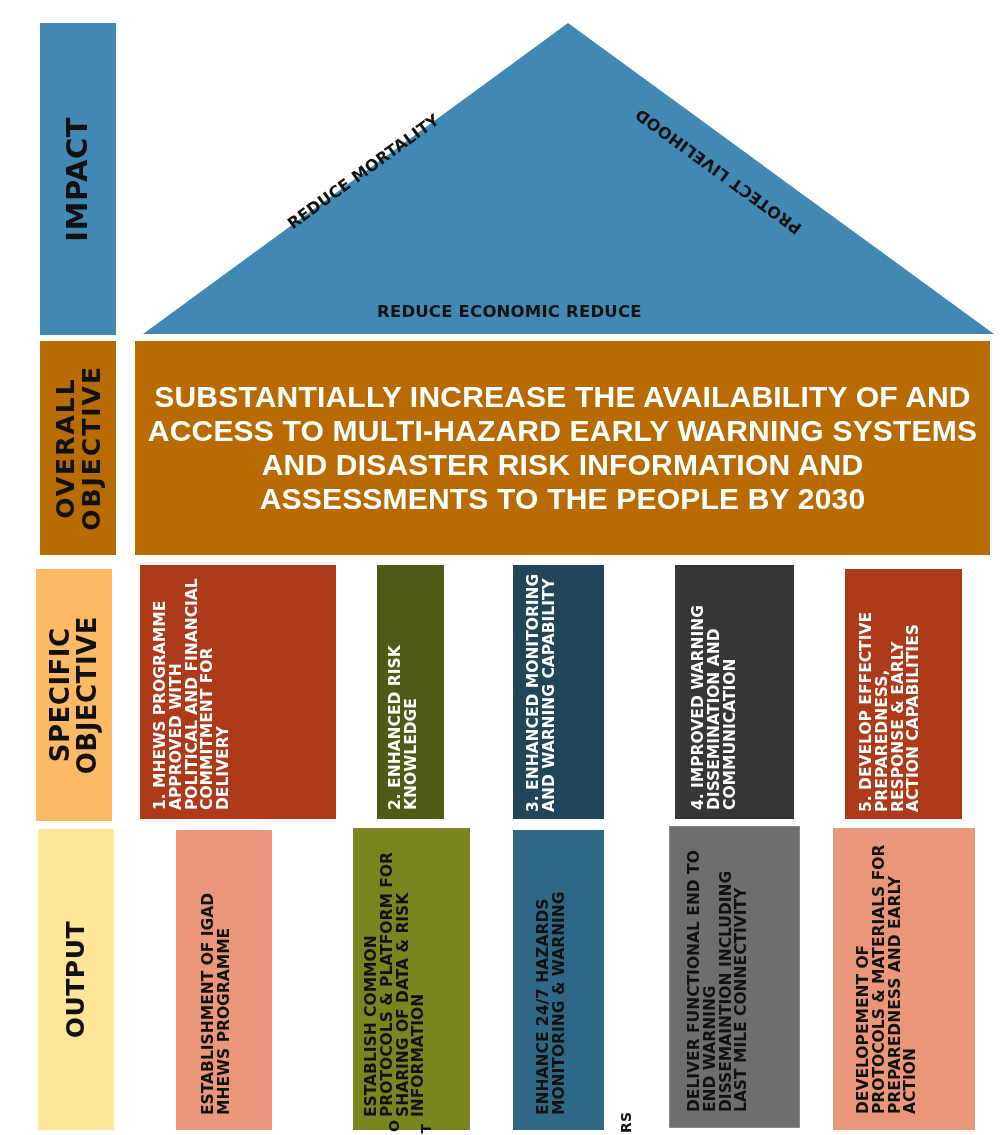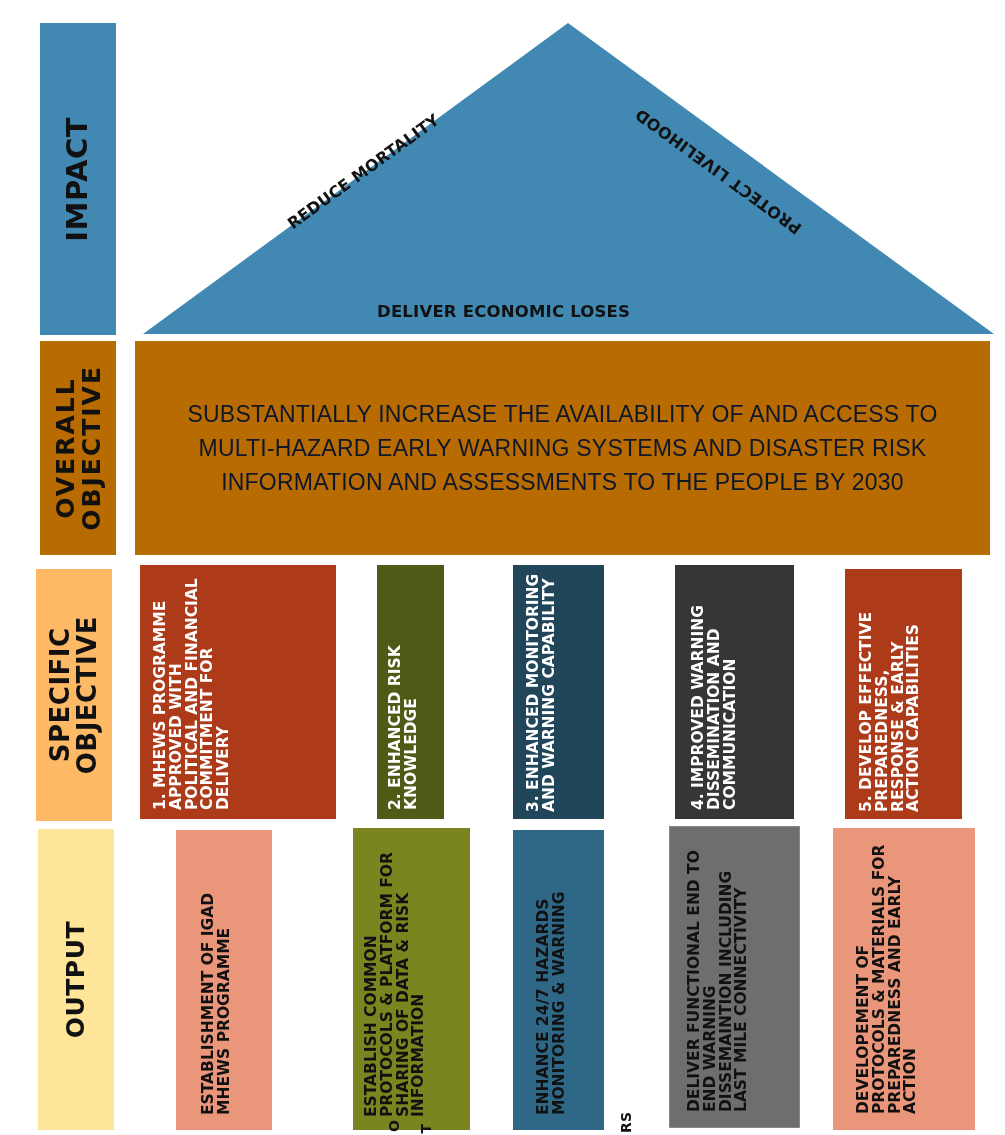--- a/index.html
+++ b/index.html
@@ -7,22 +7,22 @@
          font-family: "DejaVu Sans", "Liberation Sans", sans-serif; }
   .abs { position: absolute; box-sizing: border-box; }
   .vbox { display: flex; align-items: center; justify-content: center; }
   .vtext {
     writing-mode: vertical-rl; transform: rotate(180deg);
     font-weight: bold; color: #111; text-transform: uppercase; line-height: 1.02;
     text-align: left;
   }
   .row-label .vtext { text-align: center; font-size: 27px; letter-spacing: 0.5px; }
   .obj-text {
-    font-family: "Liberation Sans", sans-serif; font-weight: normal; font-size: 23px;
-    line-height: 34px; text-align: center; color: #0f172a; letter-spacing: 0.2px;
+    font-family: "Liberation Sans", sans-serif; font-weight: bold; font-size: 30px;
+    line-height: 34px; text-align: center; color: #ffffff; letter-spacing: 0.2px;
   }
   .tri-label { position: absolute; font-weight: bold; font-size: 15.5px; color: #111;
                white-space: nowrap; letter-spacing: 0.2px; }
   .stray { position: absolute; font-weight: bold; font-size: 14px; color: #111;
            writing-mode: vertical-rl; transform: rotate(180deg); }
 </style>
 </head>
 <body>
 
 <div class="abs vbox row-label" style="left:40px; top:23px; width:76px; height:312px; background:#4189B3;">
@@ -45,21 +45,21 @@
 
 <div class="abs vbox row-label" style="left:38px; top:829px; width:76px; height:301px; background:#FFE59A;">
   <div class="vtext" style="font-size:25px;">OUTPUT</div>
 </div>
 
 <svg class="abs" style="left:0; top:0;" width="1005" height="340" viewBox="0 0 1005 340">
   <polygon points="143,334 568,23 994,334" fill="#4189B3"></polygon>
 </svg>
 <div class="tri-label" style="left:272px; top:162px; transform:rotate(-36deg); font-size:16px;">REDUCE MORTALITY</div>
 <div class="tri-label" style="left:618px; top:162px; transform:rotate(-144deg) scaleX(-1) scaleX(-1); font-size:16px;">PROTECT LIVELIHOOD</div>
-<div class="tri-label" style="left:377px; top:302px; font-size:16.5px;">DELIVER ECONOMIC LOSES</div>
+<div class="tri-label" style="left:377px; top:302px; font-size:16.5px;">REDUCE ECONOMIC REDUCE</div>
 
 <div class="abs vbox" style="left:135px; top:341px; width:855px; height:214px; background:#B86B00; padding:0 12px;">
   <div class="obj-text">SUBSTANTIALLY INCREASE THE AVAILABILITY OF AND ACCESS TO MULTI-HAZARD EARLY WARNING SYSTEMS AND DISASTER RISK INFORMATION AND ASSESSMENTS TO THE PEOPLE BY 2030</div>
 </div>
 
 <div class="abs vbox" style="left:140px; top:565px; width:196px; height:254px; background:#AD3B1A;">
   <div class="vtext" style="color:#fff; font-size:15.5px; height:236px; width:170px;">1. MHEWS PROGRAMME APPROVED WITH POLITICAL AND FINANCIAL COMMITMENT FOR DELIVERY</div>
 </div>
 <div class="abs vbox" style="left:377px; top:565px; width:67px; height:254px; background:#4E5A15;">
   <div class="vtext" style="color:#fff; font-size:15.5px; height:236px; width:46px;">2. ENHANCED RISK KNOWLEDGE</div>

